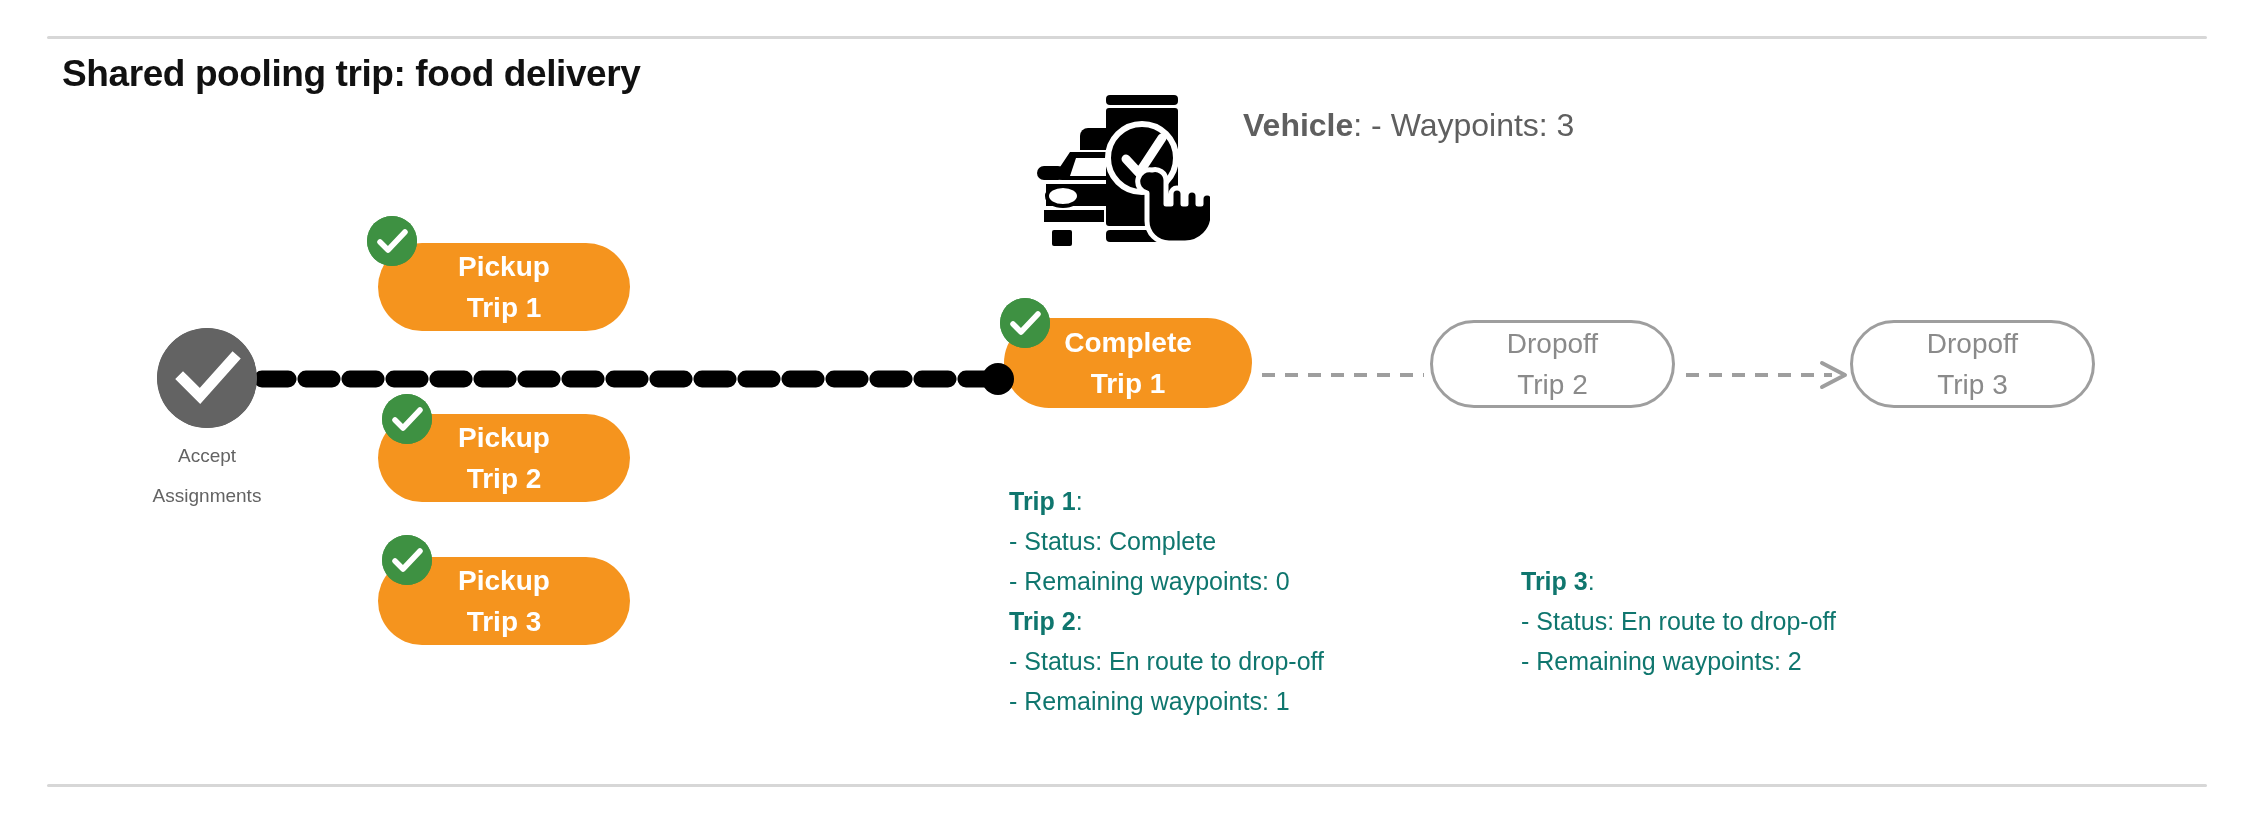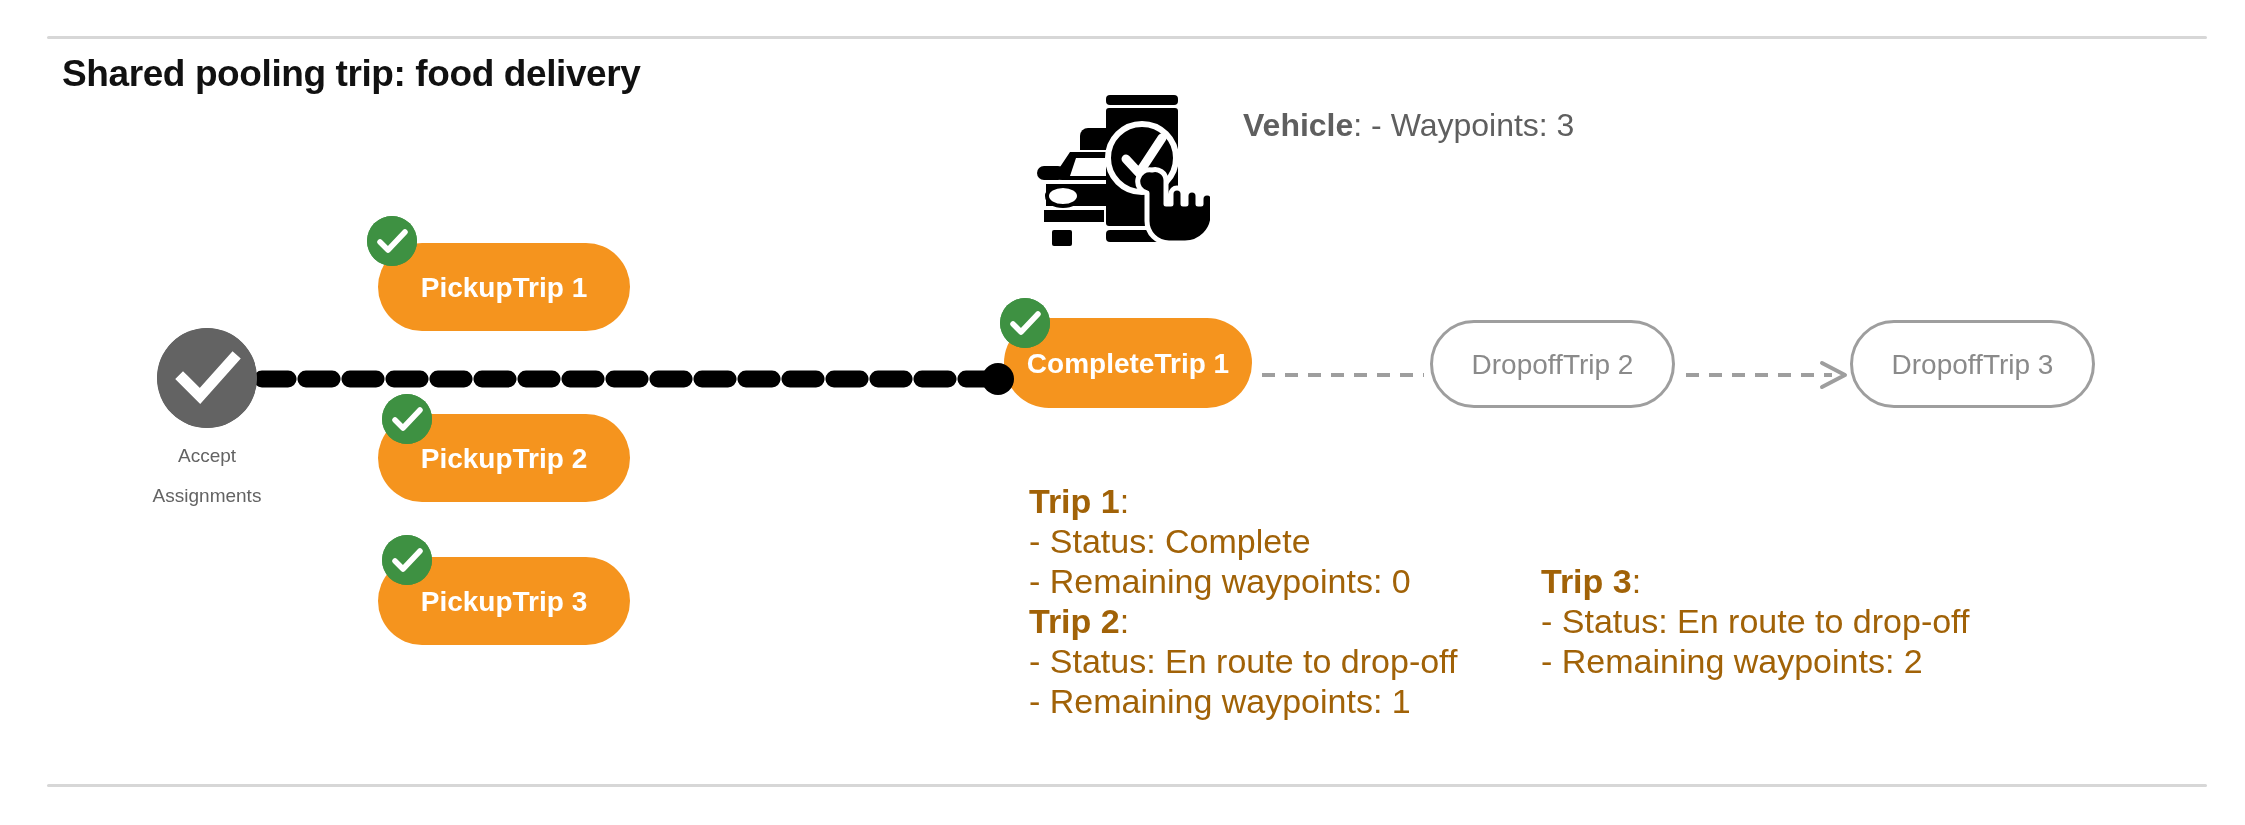--- a/index.html
+++ b/index.html
@@ -80,20 +80,21 @@
     color: #636363;
   }
   #accept-label .l2 { display: block; }
 
   
   .pill {
     position: absolute;
     box-sizing: border-box;
     border-radius: 60px;
     display: flex;
+    flex-direction: column;
     align-items: center;
     justify-content: center;
   }
   .pill .line {
     display: block;
     white-space: nowrap;
   }
 
   .pill.orange {
     background: #F5941E;
@@ -159,25 +160,24 @@
     font-size: 32px;
     line-height: 40px;
     color: #5f5f5f;
     white-space: nowrap;
   }
   #vehicle-info .hdr { font-weight: 700; color: #5f5f5f; }
 
   
   .trip-block {
     position: absolute;
-    font-size: 34px;
+    font-size: 25px;
     line-height: 40px;
-    color: #a16207;
+    color: #0f766e;
     white-space: nowrap;
-    margin-left: 20px;
   }
   .trip-block .hdr { font-weight: 700; }
   .trip-block .row { display: block; }
 
   #trip-block-left  { left: 1009px; top: 481px; }
   #trip-block-right { left: 1521px; top: 561px; }
 </style>
 </head>
 <body>
 

